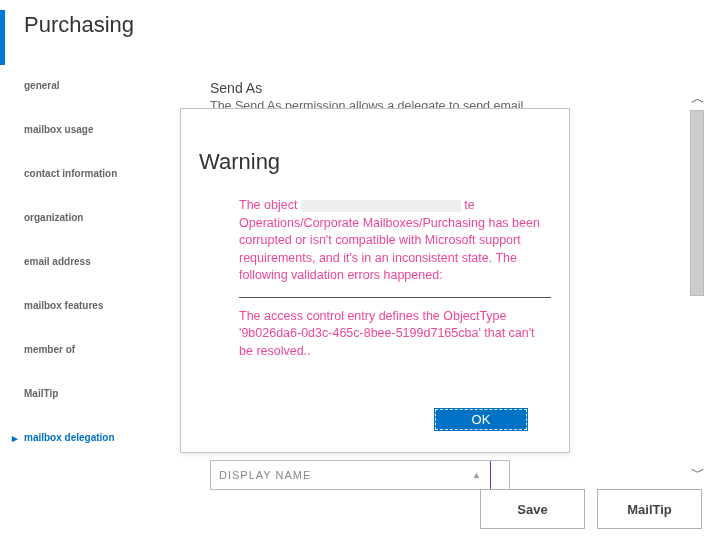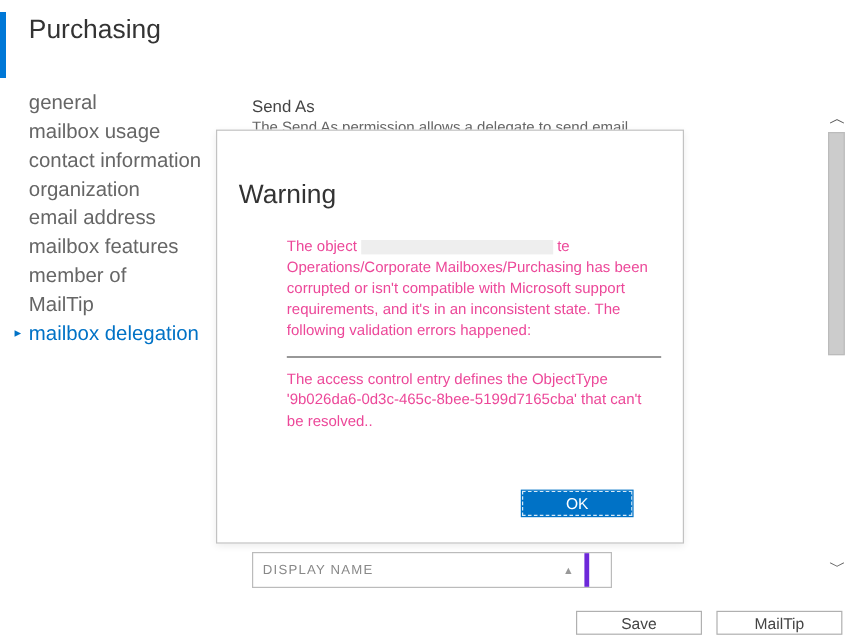--- a/index.html
+++ b/index.html
@@ -26,24 +26,25 @@
     }
     .page-title {
       font-size: 22px;
       font-weight: 300;
       color: #333;
       margin-bottom: 36px;
     }
     .nav-item {
       display: block;
       color: #666;
-      font-size: 17px;
+      font-size: 10px;
       line-height: 24px;
       cursor: pointer;
-      font-weight: 400;
+      font-weight: 700;
+      margin-top: 20px;
     }
     .nav-item.active {
       color: #0072c6;
       position: relative;
     }
     .nav-item.active::before {
       content: "▸";
       color: #0072c6;
       position: absolute;
       left: -12px;
@@ -71,41 +72,42 @@
       border: 1px solid #bbb;
     }
     .listbox-header {
       display: flex;
       align-items: center;
       height: 28px;
       padding: 0 8px;
       font-size: 11px;
       letter-spacing: 1px;
       color: #888;
-      border-right: 4px solid #6d28d9;
+      border-right: 1px solid #6d28d9;
       width: 280px;
     }
     .sort-icon {
       margin-left: auto;
       font-size: 9px;
       color: #999;
     }
     .footer-buttons {
       position: absolute;
       right: 10px; bottom: 8px;
       display: flex;
       gap: 12px;
     }
     .btn {
-      width: 105px; height: 20px;
+      width: 105px; height: 40px;
       border: 1px solid #b0b0b0;
       background: #fff;
       color: #444;
       font-size: 13px;
       cursor: pointer;
+      font-weight: bold;
     }
     .scroll-track {
       position: absolute;
       right: 6px; top: 90px;
       width: 16px;
       height: 390px;
     }
     .scroll-arrow {
       font-size: 14px;
       color: #555;

